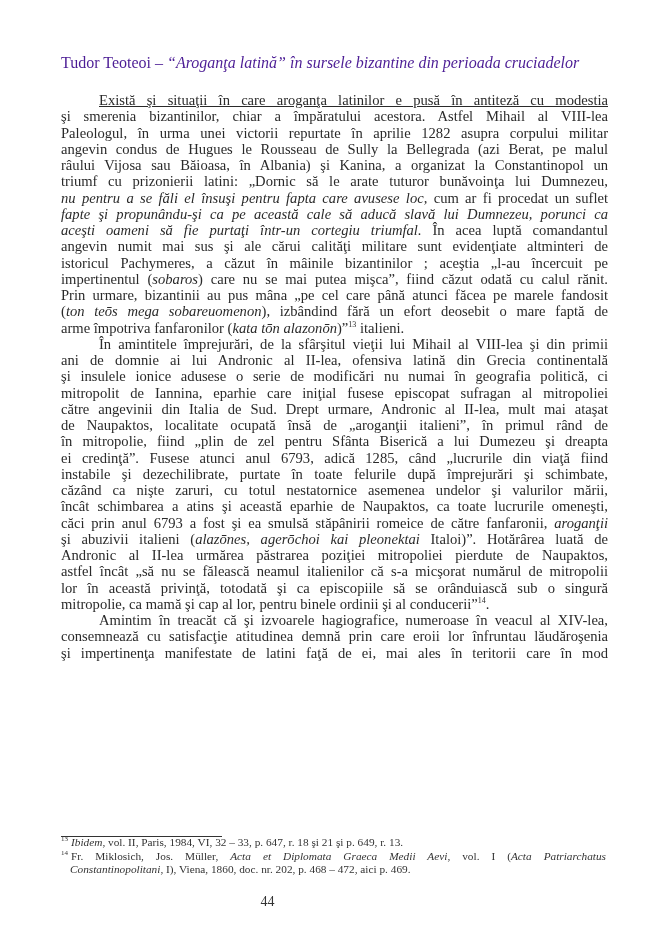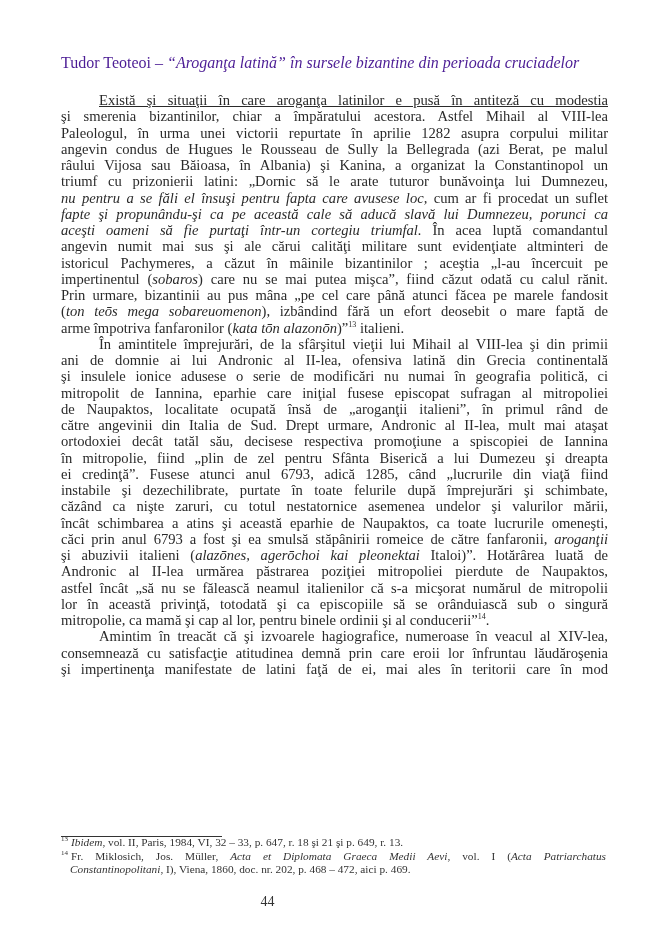--- a/index.html
+++ b/index.html
@@ -47,23 +47,22 @@
       <span class="line" style="text-indent: 0px;"><span>impertinentul (</span><i>sobaros</i><span>) care nu se mai putea mişca”, fiind căzut odată cu calul rănit.</span></span>
       <span class="line" style="text-indent: 0px;"><span>Prin urmare, bizantinii au pus mâna „pe cel care până atunci făcea pe marele fandosit</span></span>
       <span class="line" style="text-indent: 0px;"><span>(</span><i>ton teōs mega sobareuomenon</i><span>), izbândind fără  un efort deosebit o mare faptă de</span></span>
       <span class="line last" style="text-indent: 0px;"><span>arme împotriva fanfaronilor (</span><i>kata tōn alazonōn</i><span>)”</span><sup>13</sup><span> italieni.</span></span>
     </p>
     <p style="text-indent: 0px;">
       <span class="line" style="padding-left: 38px;"><span>În amintitele împrejurări, de la sfârşitul vieţii lui Mihail al VIII-lea şi din primii</span></span>
       <span class="line" style="text-indent: 0px;"><span>ani de domnie ai lui Andronic al II-lea, ofensiva latină din Grecia continentală</span></span>
       <span class="line" style="text-indent: 0px;"><span>şi insulele ionice adusese o serie de modificări nu numai în geografia politică, ci</span></span>
       <span class="line" style="text-indent: 0px;"><span>mitropolit de Iannina, eparhie care iniţial fusese episcopat sufragan al mitropoliei</span></span>
+      <span class="line" style="text-indent: 0px;"><span>către angevinii din Italia de Sud. Drept urmare, Andronic al II-lea, mult mai ataşat</span></span>
       <span class="line" style="text-indent: 0px;"><span>de Naupaktos, localitate ocupată însă de „aroganţii italieni”, în primul rând de</span></span>
-      <span class="line" style="text-indent: 0px;"><span>către angevinii din Italia de Sud. Drept urmare, Andronic al II-lea, mult mai ataşat</span></span>
-      <span class="line" style="text-indent: 0px;"><span>ortodoxiei decât tatăl său, decisese respectiva promoţiune a spiscopiei de Iannina</span></span>
       <span class="line" style="text-indent: 0px;"><span>în mitropolie, fiind „plin de zel pentru Sfânta Biserică a lui Dumezeu şi dreapta</span></span>
       <span class="line" style="text-indent: 0px;"><span>ei credinţă”. Fusese atunci anul 6793, adică 1285, când „lucrurile din viaţă fiind</span></span>
       <span class="line" style="text-indent: 0px;"><span>instabile şi dezechilibrate, purtate în toate felurile după împrejurări şi schimbate,</span></span>
       <span class="line" style="text-indent: 0px;"><span>căzând ca nişte zaruri, cu totul nestatornice asemenea undelor şi valurilor mării,</span></span>
       <span class="line" style="text-indent: 0px;"><span>încât schimbarea a atins şi această eparhie de Naupaktos, ca toate lucrurile omeneşti,</span></span>
       <span class="line" style="text-indent: 0px;"><span>căci prin anul 6793 a fost şi ea smulsă stăpânirii romeice de către fanfaronii, </span><i>aroganţii</i></span>
       <span class="line" style="text-indent: 0px;"><span>şi abuzivii italieni (</span><i>alazōnes, agerōchoi kai pleonektai</i><span> Italoi)”. Hotărârea luată de</span></span>
       <span class="line" style="text-indent: 0px;"><span>Andronic al II-lea urmărea păstrarea poziţiei mitropoliei pierdute de Naupaktos,</span></span>
       <span class="line" style="text-indent: 0px;"><span>astfel încât „să nu se fălească neamul italienilor că s-a micşorat numărul de mitropolii</span></span>
       <span class="line" style="text-indent: 0px;"><span>lor în această privinţă, totodată şi ca episcopiile să se orânduiască sub o singură</span></span>

